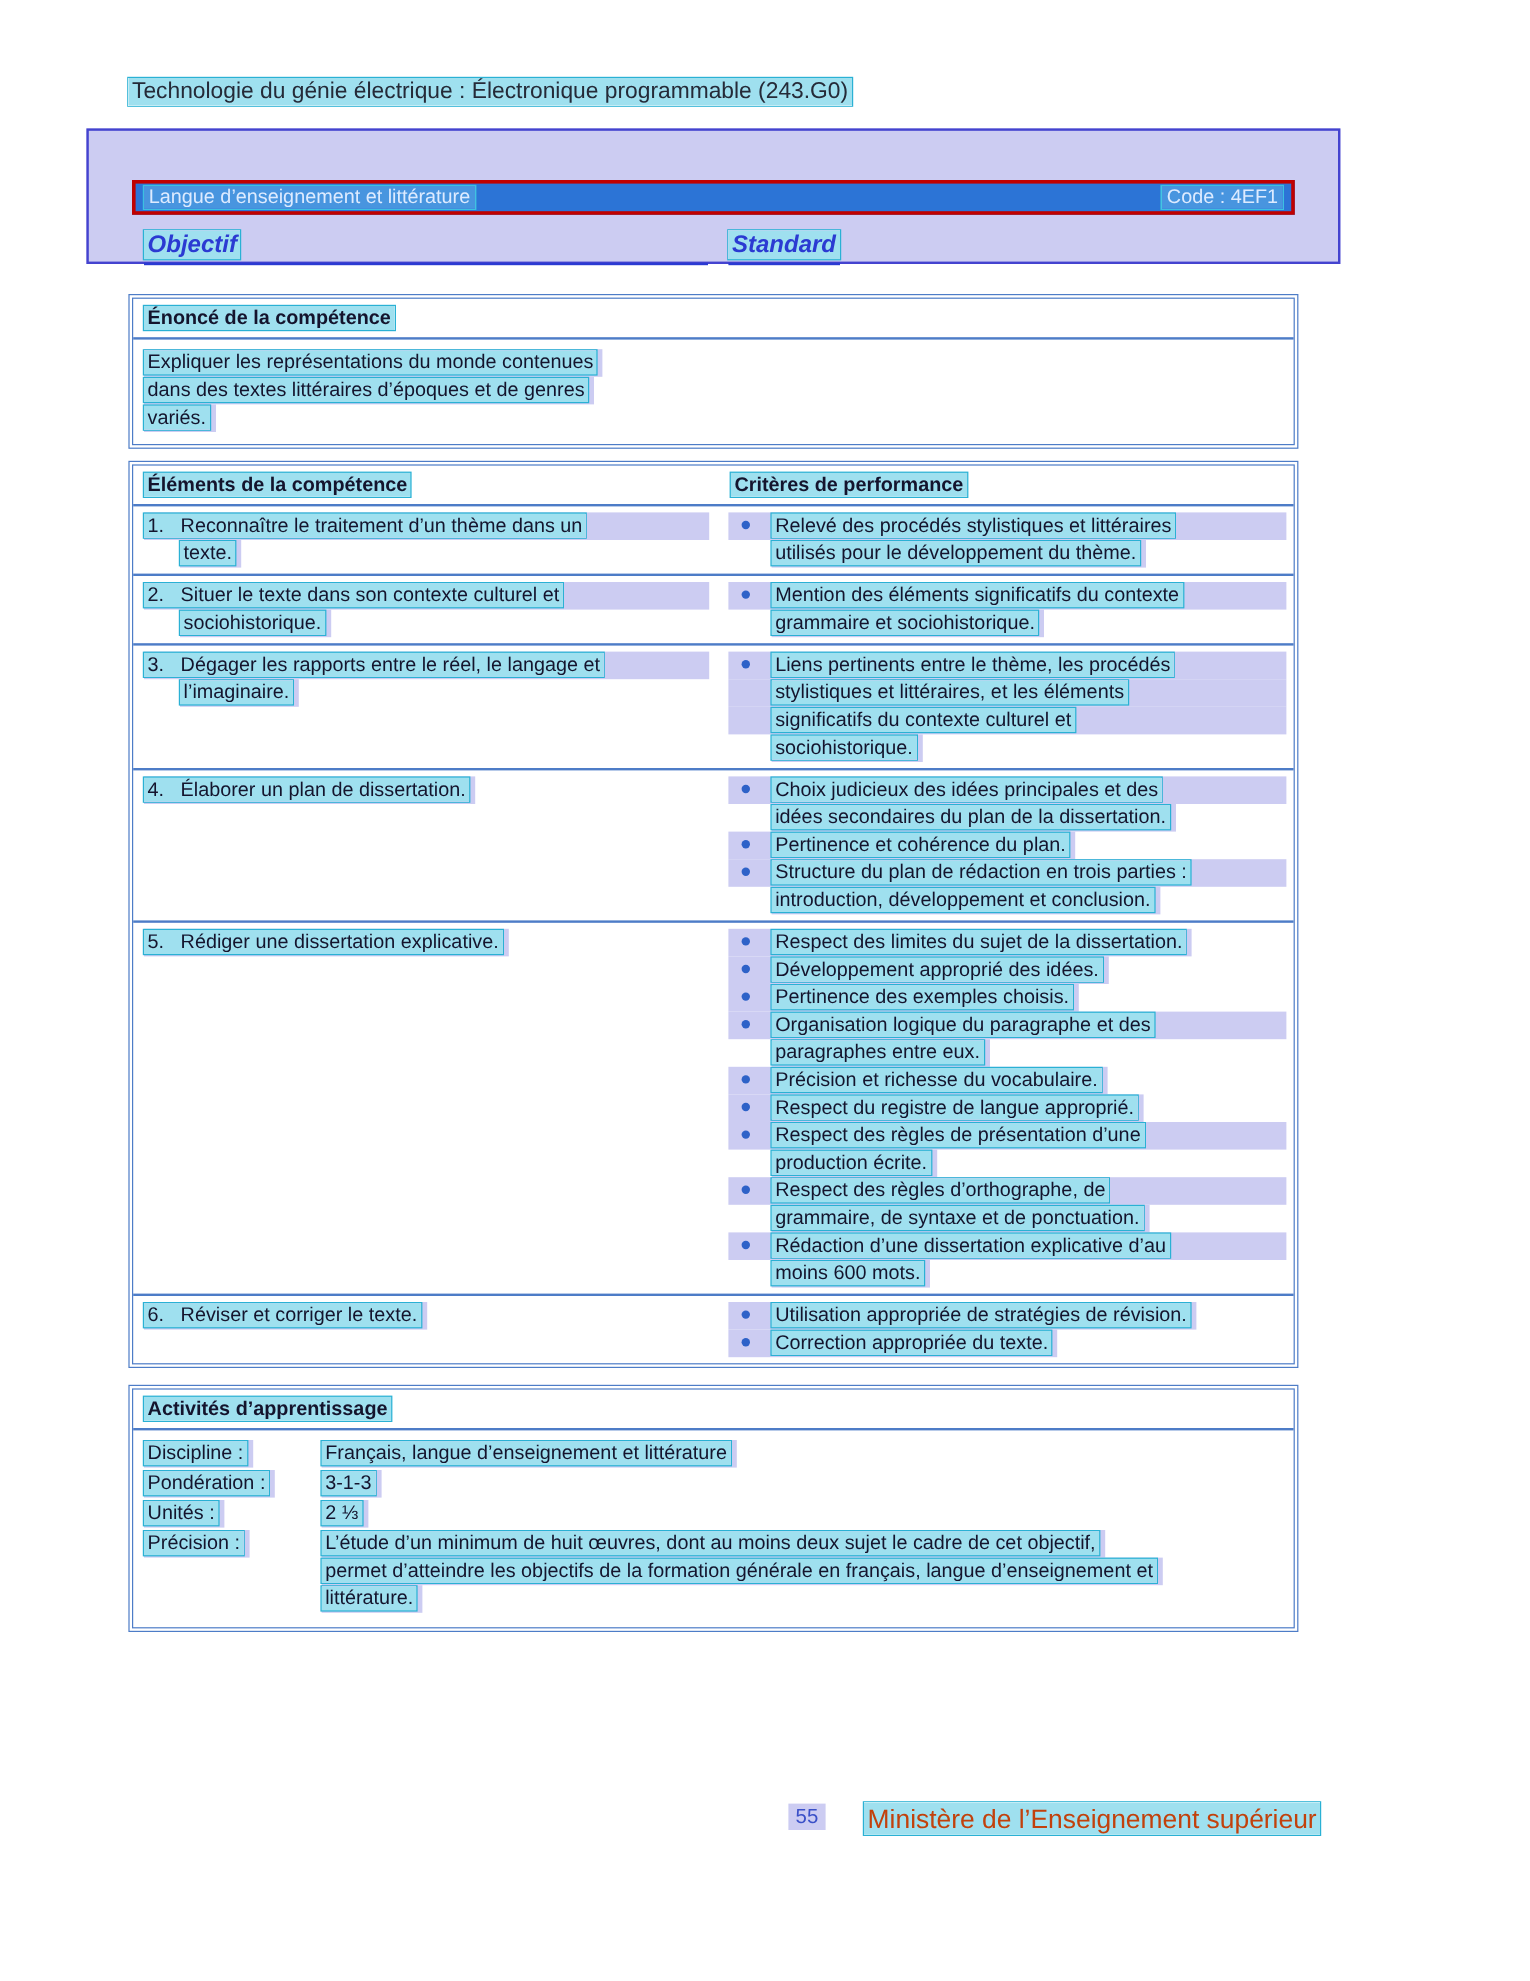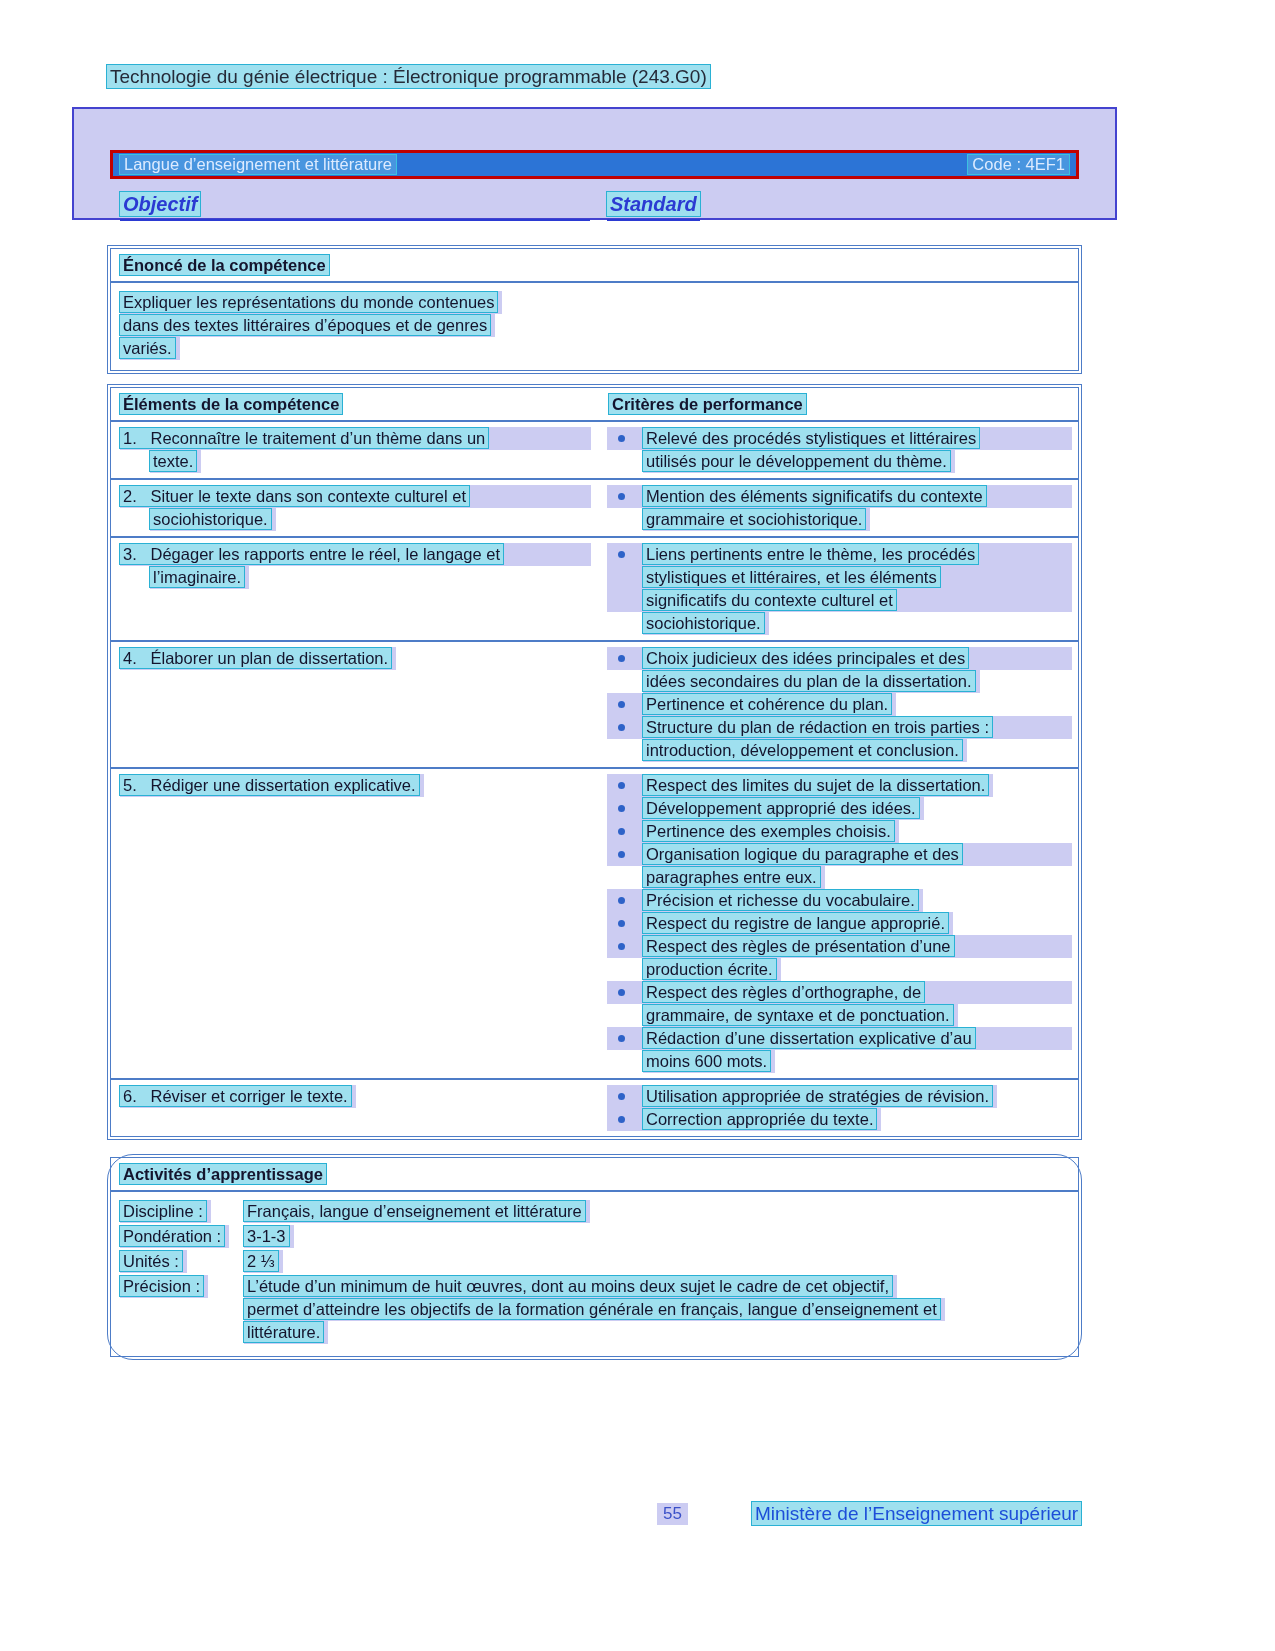--- a/index.html
+++ b/index.html
@@ -82,32 +82,32 @@
   .tline.fit.indA{padding-left:0;margin-left:30px;}
   .indB{padding-left:36px;}
   .tline.fit.indB{padding-left:0;margin-left:36px;}
   .bullet{display:inline-block;width:36px;}
   .bullet::before{
     content:"";display:inline-block;width:7px;height:7px;border-radius:50%;
     background:#2e62c8;margin-left:11px;position:relative;top:-2px;
   }
   .crit{margin:0;}
 
-  #activities-table{top:1154px;border-radius:26px;}
+  #activities-table{top:1154px;}
   #activities-rows{padding:6px 9px 10px;}
   .act-row{display:flex;margin:2px 0;}
-  .act-label{width:124px;}
+  .act-label{width:148px;}
   .act-value{flex:1;}
 
   
   .footer-pg{
     position:absolute;left:657px;top:1503px;font-size:17px;color:#3a50c8;
     background:var(--lav);padding:1px 6px;
   }
-  .footer-min{position:absolute;left:752px;top:1503px;font-size:19px;color:#1d4ed8;}
+  .footer-min{position:absolute;left:720px;top:1503px;font-size:22px;color:#c2410c;}
 </style>
 </head>
 <body>
 
 <div class="page">
 
   <div class="doc-header">
     <span class="hl">Technologie du génie électrique : Électronique programmable (243.G0)</span>
   </div>
 

